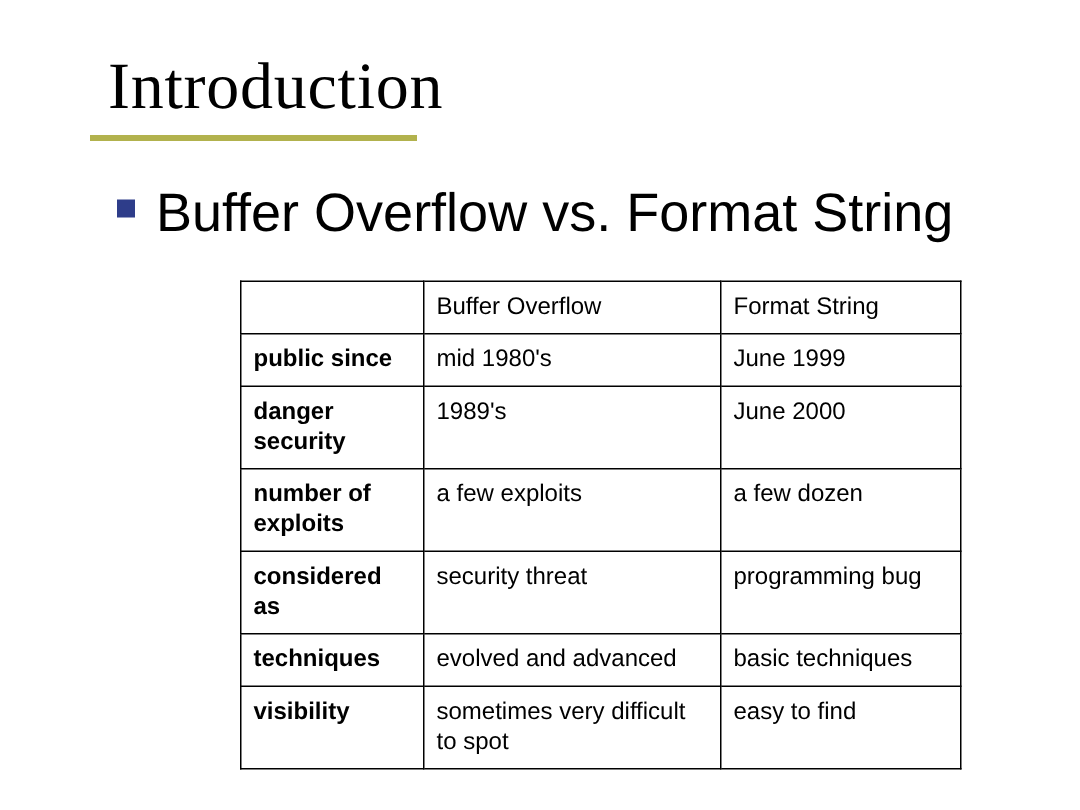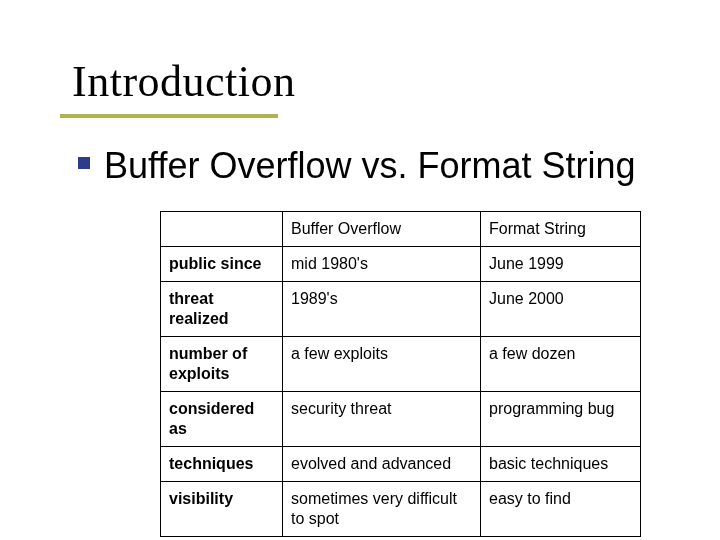--- a/index.html
+++ b/index.html
@@ -9,21 +9,21 @@
     height: 540px;
     background: #fff;
     font-family: Verdana, Geneva, sans-serif;
     color: #000;
   }
   .slide {
     position: relative;
     width: 720px;
     height: 540px;
     box-sizing: border-box;
-    padding: 56px 56px 40px 72px;
+    padding: 32px 56px 40px 72px;
   }
   .title-wrap {
     position: relative;
   }
   .title-rule {
     position: absolute;
     left: -12px;
     top: 58px;
     width: 218px;
     height: 4px;
@@ -103,21 +103,21 @@
       <td></td>
       <td>Buffer Overflow</td>
       <td>Format String</td>
     </tr>
     <tr>
       <td class="lbl">public since</td>
       <td>mid 1980's</td>
       <td>June 1999</td>
     </tr>
     <tr>
-      <td class="lbl">threat realized</td>
+      <td class="lbl">danger security</td>
       <td>1989's</td>
       <td>June 2000</td>
     </tr>
     <tr>
       <td class="lbl">number of exploits</td>
       <td>a few exploits</td>
       <td>a few dozen</td>
     </tr>
     <tr>
       <td class="lbl">considered as</td>

